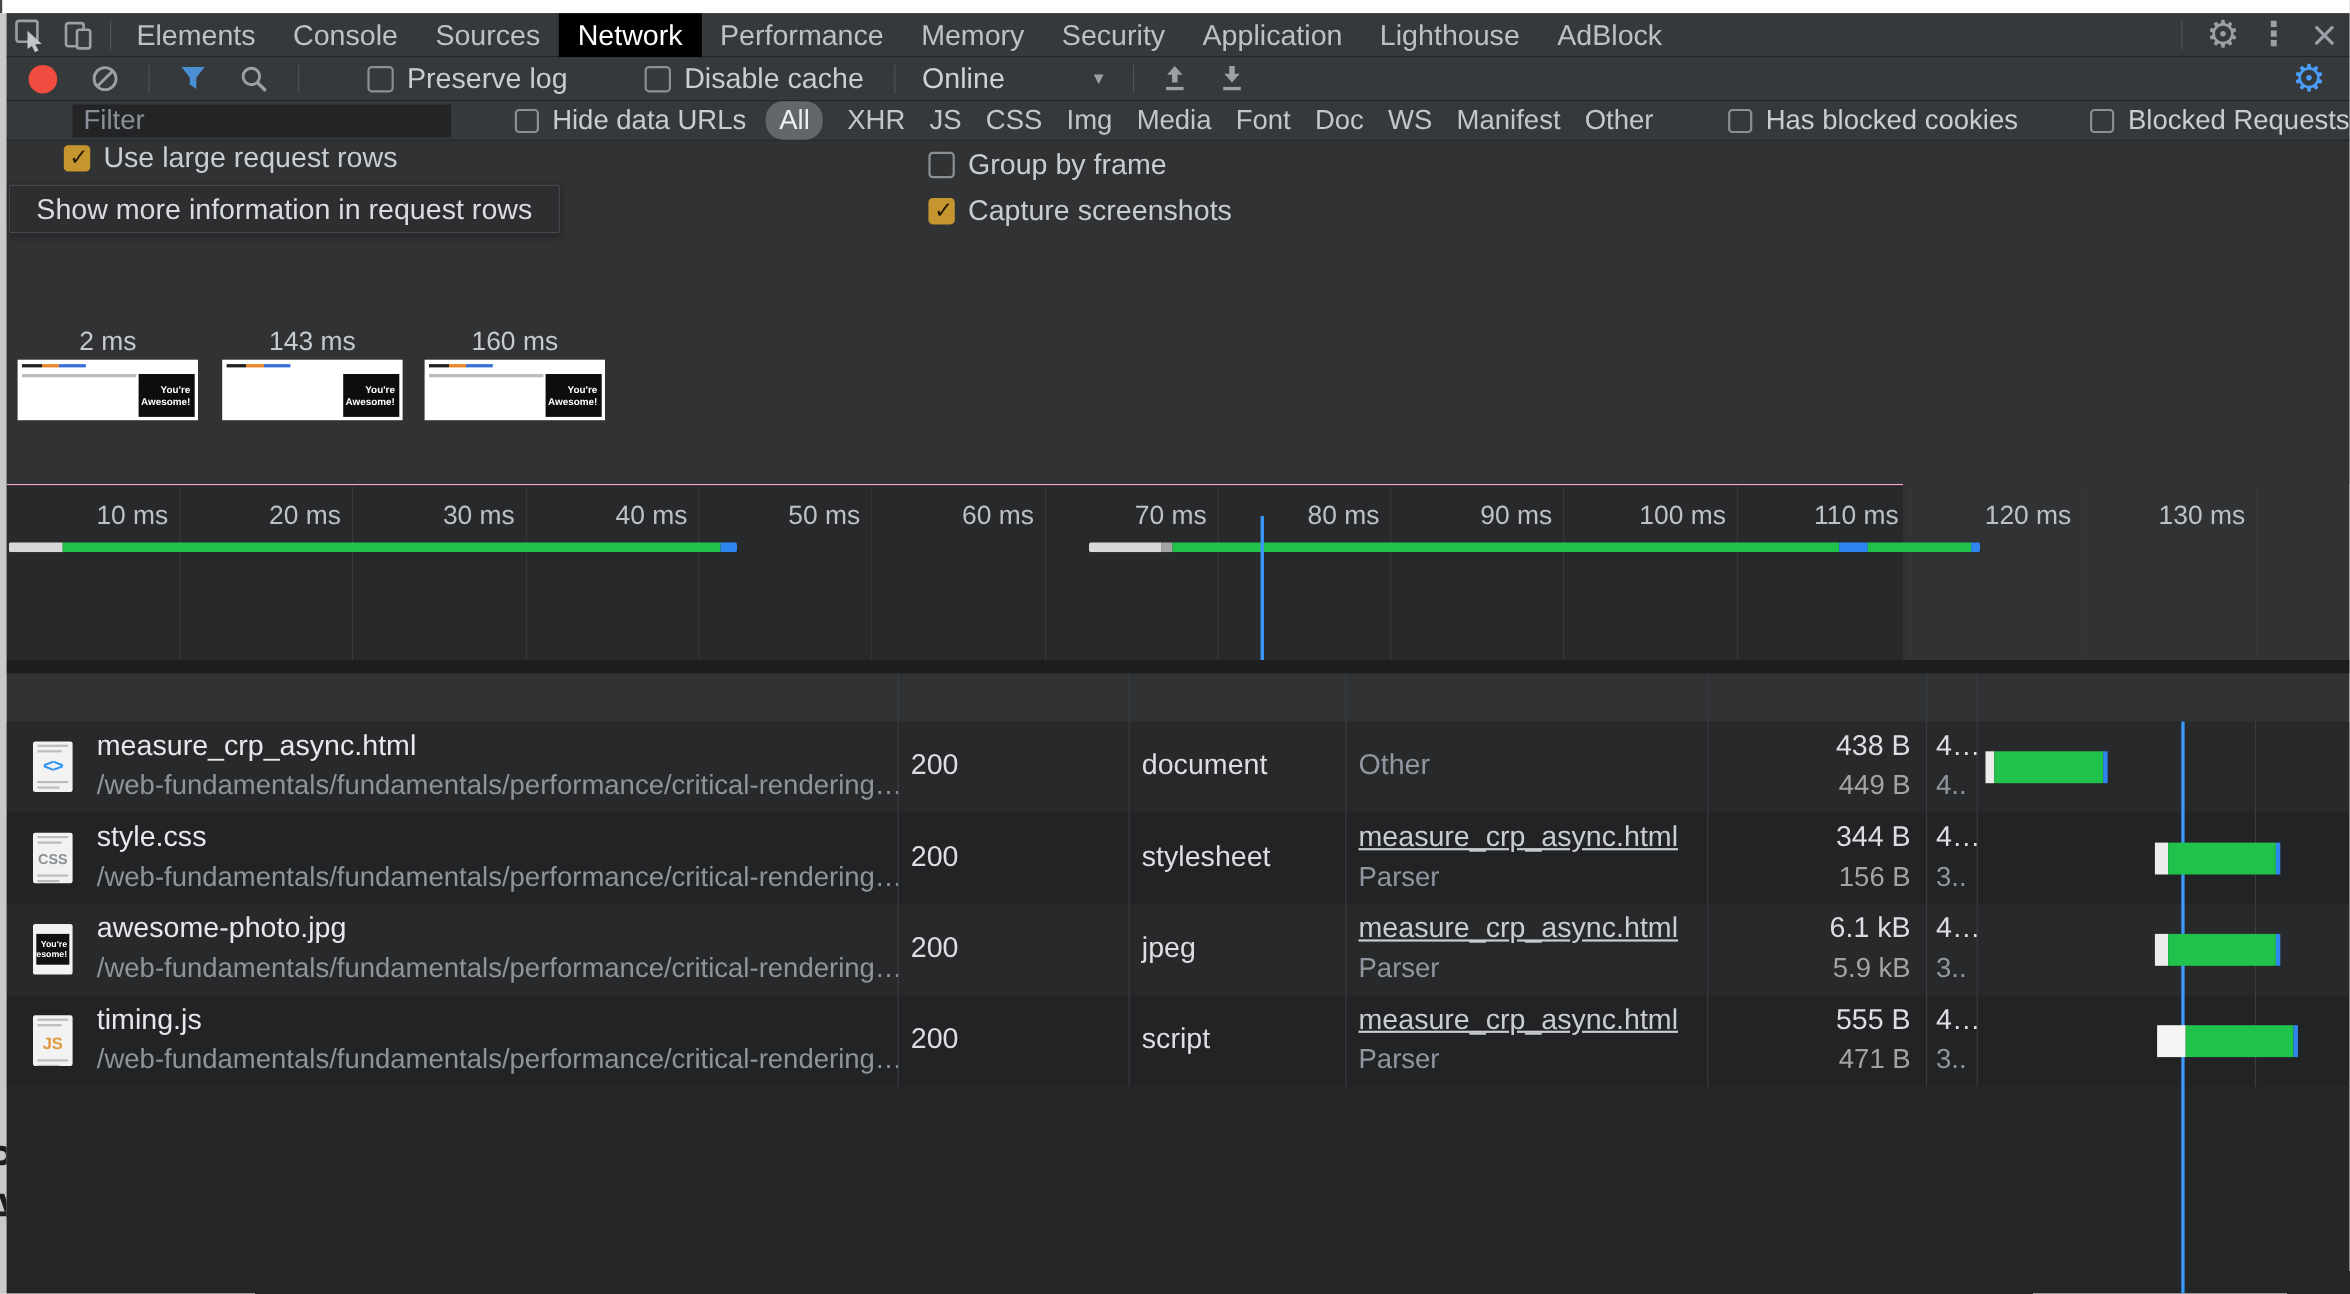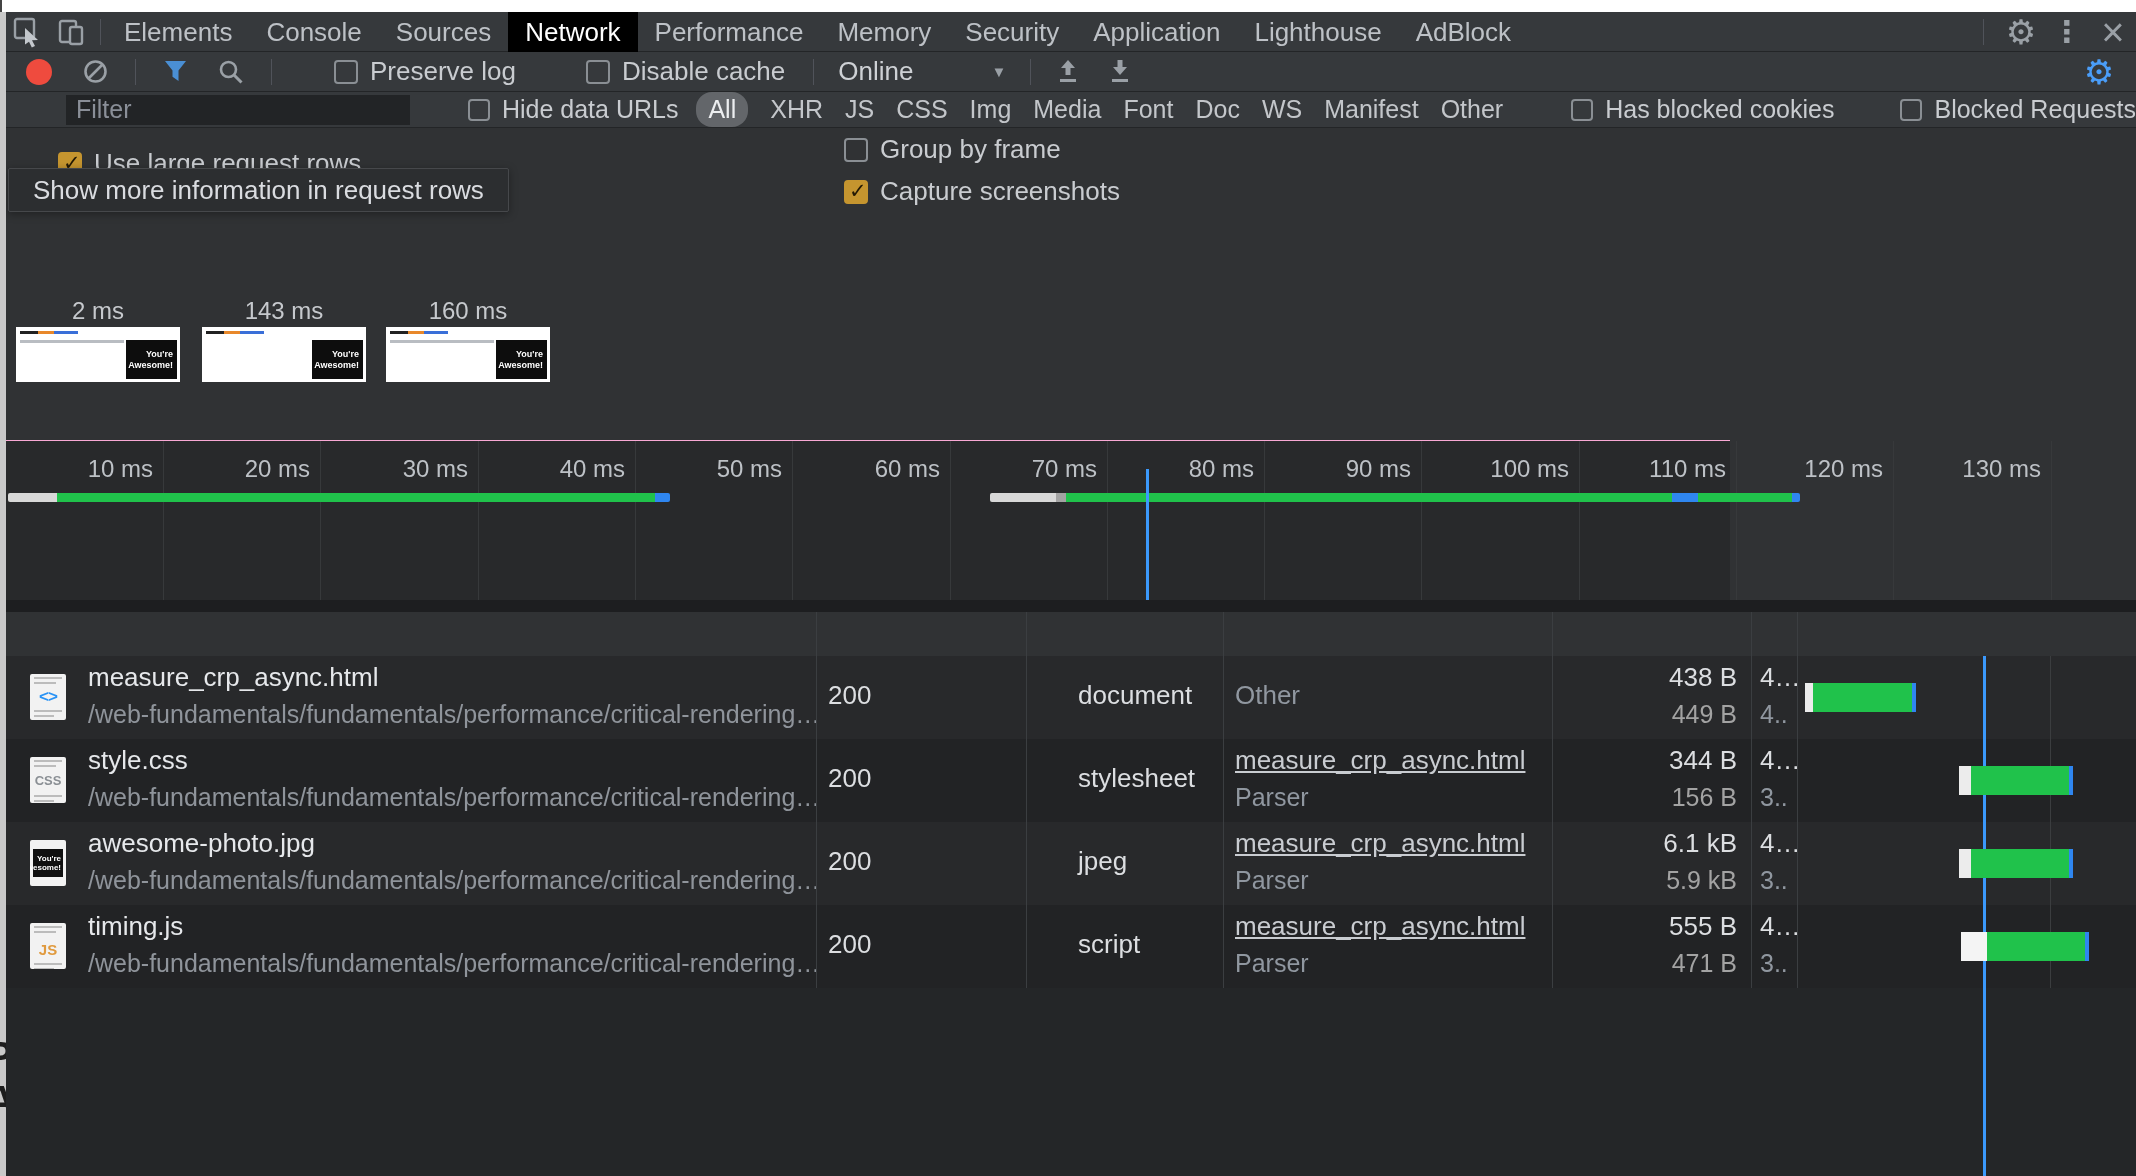--- a/index.html
+++ b/index.html
@@ -53,21 +53,21 @@
   .filter-input { width:344px; height:30px; margin-left:2px; background:#222426; border:none; outline:none; color:#d5d8db; font-size:25px; padding:0 10px; font-family:inherit; }
   .filter-input::placeholder { color:#8a8f98; }
   .filterbar .cb-group { margin-left:20px; }
   .filterbar .cb { width:22px; height:22px; }
   .filterbar .cb-label { font-size:25px; }
   .type-pill { margin-left:18px; padding:3px 12px; border-radius:16px; background:#63666a; color:#eceef0; font-size:25px; cursor:pointer; }
   .type-item { margin-left:22px; font-size:25px; color:#c3c6ca; cursor:pointer; white-space:nowrap; }
 
   
   .midsection { position:absolute; left:0; top:116px; width:2130px; height:312px; background:#303234; }
-  .opt-large { position:absolute; left:14px; top:20px;justify-content:center; }
+  .opt-large { position:absolute; left:14px; top:0;justify-content:center; }
   .opt-group-frame { position:absolute; left:800px; top:6px; }
   .opt-capture { position:absolute; left:800px; top:48px; }
   .tooltip-box { position:absolute; left:2px; top:40px; height:44px; line-height:42px; padding:0 24px; background:#2c2e30; border:1px solid #46484b; border-radius:2px; font-size:26px; color:#dadce0; box-shadow:0 2px 8px rgba(0,0,0,.35); white-space:nowrap; }
 
   .film-frame { position:absolute; top:169px; width:164px; cursor:pointer; }
   .film-frame.f0 { left:10px; } .film-frame.f1 { left:196px; } .film-frame.f2 { left:380px; }
   .film-time { text-align:center; font-size:24px; color:#c6c9cd; height:26px; margin-bottom:4px; }
   .thumb { position:relative; width:164px; height:55px; background:#ffffff; overflow:hidden; }
   .thumb .urlbar { position:absolute; left:4px; top:4px; height:3px; width:58px;
     background:linear-gradient(90deg,#222 0 18px,#e8882a 18px 34px,#3a6fd8 34px 58px); }
@@ -92,21 +92,21 @@
   .h-initiator { left:1229px; } .h-size { left:1556px; } .h-time { left:1754px; } .h-waterfall { left:1802px; }
   .sort-arrow { position:absolute; right:14px; top:8px; color:#a8adb3; cursor:pointer; }
   .sort-arrow::after { content:"\25B2"; font-size:20px; }
 
   .rows { position:absolute; left:0; top:644px; width:2130px; border-bottom:1px solid #3a3d40; }
   .rrow { position:relative; width:2130px; height:83px; cursor:pointer; }
   .rrow.odd { background:#28292b; } .rrow.even { background:#222325; }
   .rname { position:absolute; left:82px; top:6px; font-size:26px; color:#e6e8eb; white-space:nowrap; }
   .rpath { position:absolute; left:82px; top:44px; font-size:25px; color:#8f949b; white-space:nowrap; }
   .rstatus { position:absolute; left:822px; top:24px; font-size:26px; color:#dcdee1; }
-  .rtype { position:absolute; left:1032px; top:24px; font-size:26px; color:#dcdee1;margin-left:40px; }
+  .rtype { position:absolute; left:1032px; top:24px; font-size:26px; color:#dcdee1; }
   .rinit-single { position:absolute; left:1229px; top:24px; font-size:26px; color:#9097a0; }
   .rinit-link { position:absolute; left:1229px; top:6px; font-size:26px; color:#c9ccd1; text-decoration:underline; cursor:pointer; white-space:nowrap; }
   .rinit-sub { position:absolute; left:1229px; top:44px; font-size:25px; color:#9097a0; }
   .rsize1 { position:absolute; right:399px; top:6px; font-size:26px; color:#dcdee1; }
   .rsize2 { position:absolute; right:399px; top:44px; font-size:25px; color:#a3a3a3; }
   .rtime1 { position:absolute; left:1754px; top:6px; font-size:26px; color:#dcdee1; }
   .rtime2 { position:absolute; left:1754px; top:44px; font-size:25px; color:#9097a0; }
 
   .ficon { position:absolute; left:24px; top:18px; width:36px; height:46px; background:#f2f2f2; border-radius:2px; overflow:hidden; }
   .ficon .ln { height:2px; background:#bcbcbc; margin:3px 4px 0 4px; }

